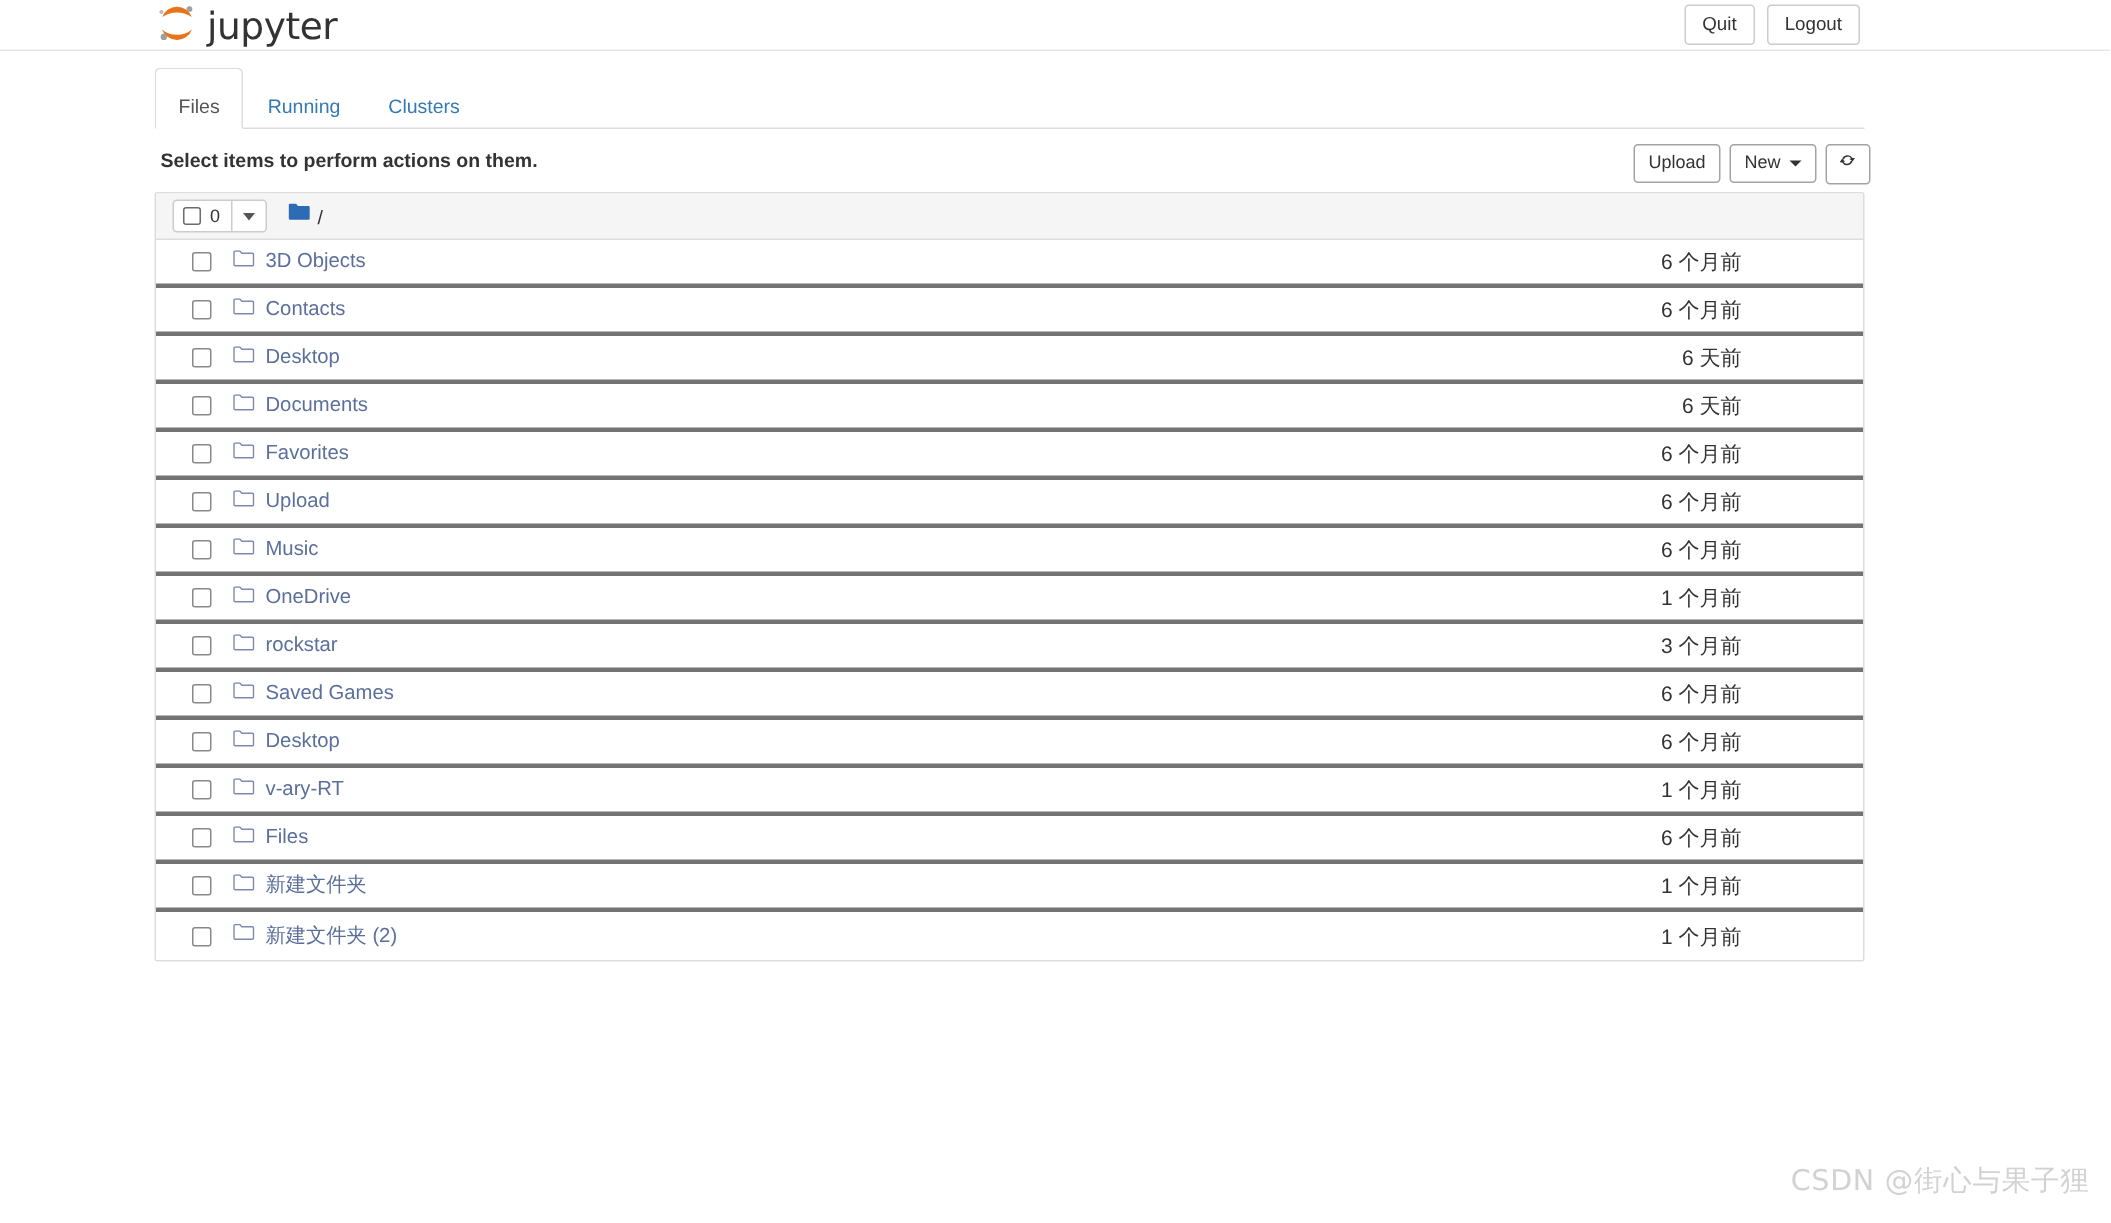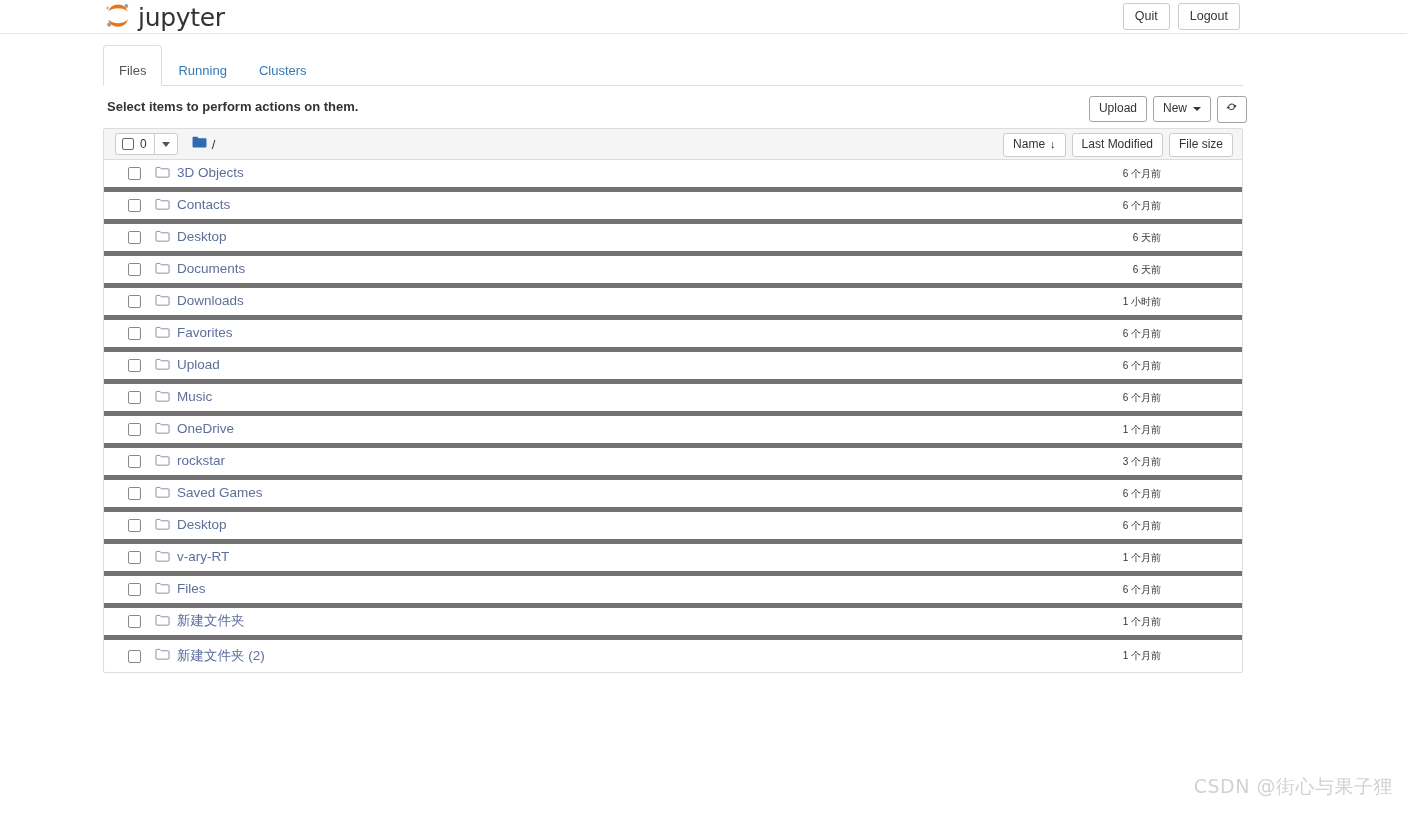--- a/index.html
+++ b/index.html
@@ -167,21 +167,21 @@
     border-radius: 3px; padding: 3px 9px;
     line-height: 1.3; cursor: pointer; white-space: nowrap;
     display: inline-flex; align-items: center; gap: 5px;
   }
   .sort-arrow { font-size: 11px; font-weight: bold; color: #111111; line-height: 1; }
 
   .row {
     height: 32px;
     display: flex; align-items: center;
     padding: 0 0 0 11px;
-    border-bottom: 5px solid #737373;
+    border-bottom: 3px solid #737373;
     position: relative;
   }
   .row:last-child { border-bottom: none; }
   .row-cbx {
     width: 13px; height: 13px;
     border: 1px solid #888888;
     border-radius: 2px;
     background: #ffffff;
     flex: 0 0 auto;
     margin-left: 13px;
@@ -192,21 +192,21 @@
     margin-left: 14px;
     text-decoration: none;
     cursor: pointer;
   }
   .folder-name {
     font-size: 13.5px; color: #5c6f9c;
     line-height: 1.2;
   }
   .row-time {
     position: absolute; right: 81px;
-    font-size: 10px; color: #333333;
+    font-size: 14px; color: #333333;
     text-align: right;
     line-height: 1.2;
   }
 
   
   #watermark {
     position: absolute; right: 14px; bottom: 15px;
     font-size: 19px; color: #d2d2d2;
     font-family: "DejaVu Sans", sans-serif;
     letter-spacing: 0.5px;
@@ -277,28 +277,20 @@
 
     <div id="breadcrumb">
       <span>
         <svg width="15" height="13" viewBox="0 0 16 14" xmlns="http://www.w3.org/2000/svg">
           <path d="M0.5 1.8a0.9 0.9 0 0 1 0.9-0.9h4.3l1.4 1.6h7.5a0.9 0.9 0 0 1 0.9 0.9v8.0a0.9 0.9 0 0 1-0.9 0.9H1.4a0.9 0.9 0 0 1-0.9-0.9z" fill="#2d6cb5"></path>
         </svg>
       </span>
       <span class="crumb-sep">/</span>
     </div>
 
-    <div id="sort-buttons">
-      <button class="sort-btn">
-        <span>Name</span>
-        <span class="sort-arrow">↓</span>
-      </button>
-      <button class="sort-btn">Last Modified</button>
-      <button class="sort-btn">File size</button>
-    </div>
   </div>
 
   <div id="rows">
       <div class="row">
         <span class="row-cbx"></span>
         <a class="folder-link" href="#">
           <span><svg width="15" height="13" viewBox="0 0 16 14" xmlns="http://www.w3.org/2000/svg">
               <path d="M1.0 2.2a0.7 0.7 0 0 1 0.7-0.7h3.6l1.3 1.5h7.7a0.7 0.7 0 0 1 0.7 0.7v7.6a0.7 0.7 0 0 1-0.7 0.7H1.7a0.7 0.7 0 0 1-0.7-0.7z" fill="none" stroke="#7b8bab" stroke-width="1"></path>
             </svg></span>
           <span class="folder-name">3D Objects</span>
@@ -327,30 +319,20 @@
       </div>
       <div class="row">
         <span class="row-cbx"></span>
         <a class="folder-link" href="#">
           <span><svg width="15" height="13" viewBox="0 0 16 14" xmlns="http://www.w3.org/2000/svg">
               <path d="M1.0 2.2a0.7 0.7 0 0 1 0.7-0.7h3.6l1.3 1.5h7.7a0.7 0.7 0 0 1 0.7 0.7v7.6a0.7 0.7 0 0 1-0.7 0.7H1.7a0.7 0.7 0 0 1-0.7-0.7z" fill="none" stroke="#7b8bab" stroke-width="1"></path>
             </svg></span>
           <span class="folder-name">Documents</span>
         </a>
         <span class="row-time">6 天前</span>
-      </div>
-      <div class="row">
-        <span class="row-cbx"></span>
-        <a class="folder-link" href="#">
-          <span><svg width="15" height="13" viewBox="0 0 16 14" xmlns="http://www.w3.org/2000/svg">
-              <path d="M1.0 2.2a0.7 0.7 0 0 1 0.7-0.7h3.6l1.3 1.5h7.7a0.7 0.7 0 0 1 0.7 0.7v7.6a0.7 0.7 0 0 1-0.7 0.7H1.7a0.7 0.7 0 0 1-0.7-0.7z" fill="none" stroke="#7b8bab" stroke-width="1"></path>
-            </svg></span>
-          <span class="folder-name">Downloads</span>
-        </a>
-        <span class="row-time">1 小时前</span>
       </div>
       <div class="row">
         <span class="row-cbx"></span>
         <a class="folder-link" href="#">
           <span><svg width="15" height="13" viewBox="0 0 16 14" xmlns="http://www.w3.org/2000/svg">
               <path d="M1.0 2.2a0.7 0.7 0 0 1 0.7-0.7h3.6l1.3 1.5h7.7a0.7 0.7 0 0 1 0.7 0.7v7.6a0.7 0.7 0 0 1-0.7 0.7H1.7a0.7 0.7 0 0 1-0.7-0.7z" fill="none" stroke="#7b8bab" stroke-width="1"></path>
             </svg></span>
           <span class="folder-name">Favorites</span>
         </a>
         <span class="row-time">6 个月前</span>

